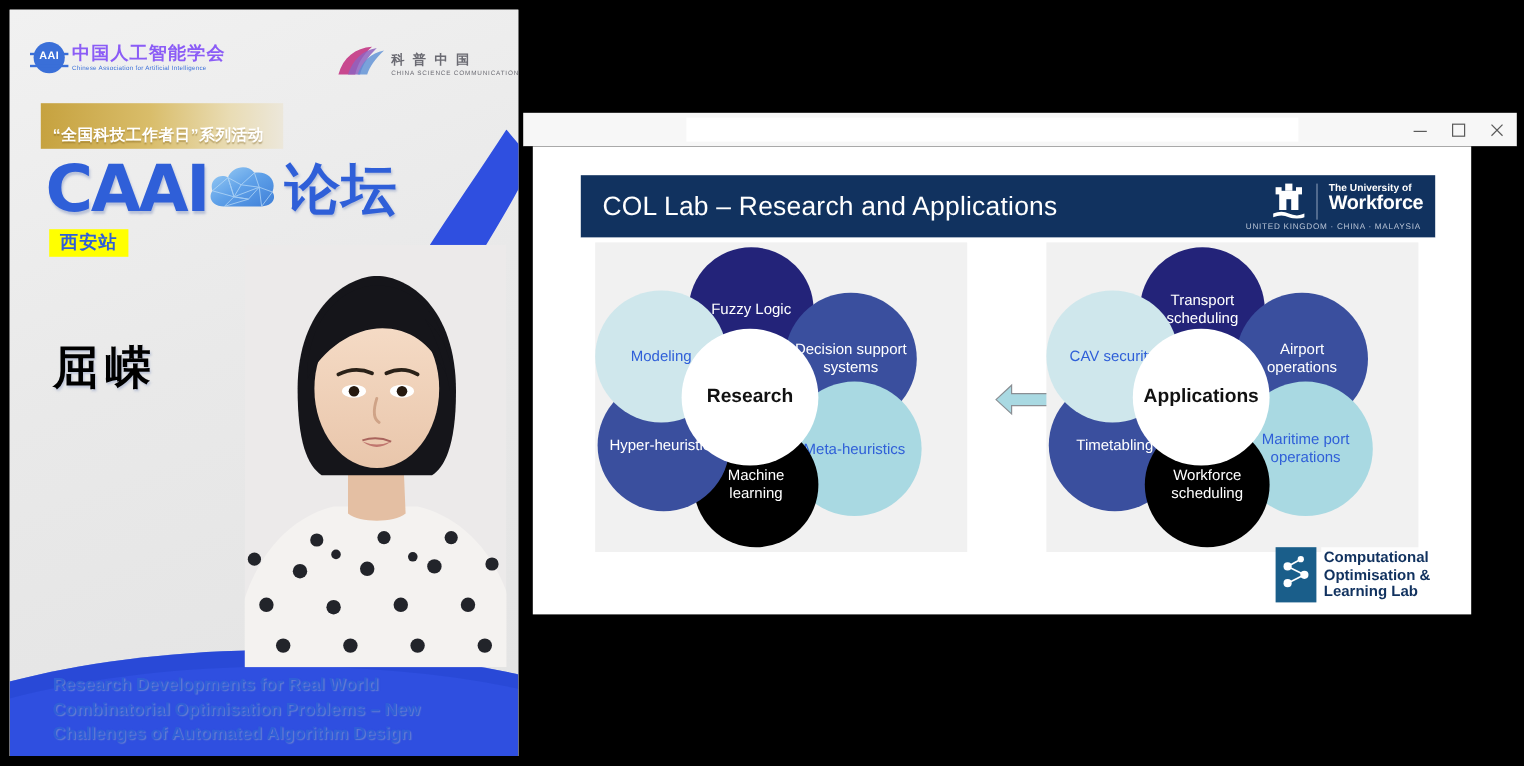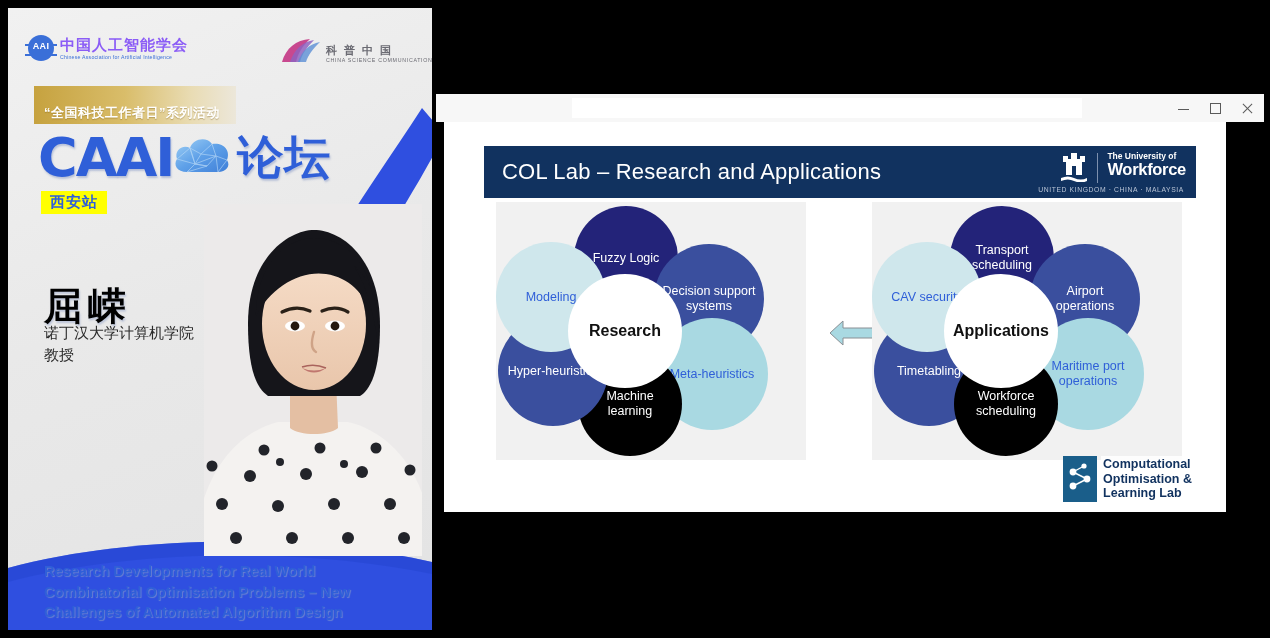--- a/index.html
+++ b/index.html
@@ -151,24 +151,20 @@
         </g>
       </svg>
       <div id="forum-cn">论坛</div>
     </div>
 
     <div id="city-badge">
       <span>西安站</span>
     </div>
 
     <div id="speaker-name">屈嵘</div>
-    <div id="speaker-affil">
-      <div>诺丁汉大学计算机学院</div>
-      <div>教授</div>
-    </div>
 
     <svg id="photo" viewBox="0 0 218 352">
       <defs>
         <clipPath id="pc">
             <rect x="0" y="0" width="218" height="352"></rect>
           </clipPath>
         <linearGradient id="sk" x1="0" y1="0" x2="0" y2="1">
           <stop offset="0" stop-color="#f6ddc8"></stop>
             <stop offset="1" stop-color="#e9c6ab"></stop>
         </linearGradient>

